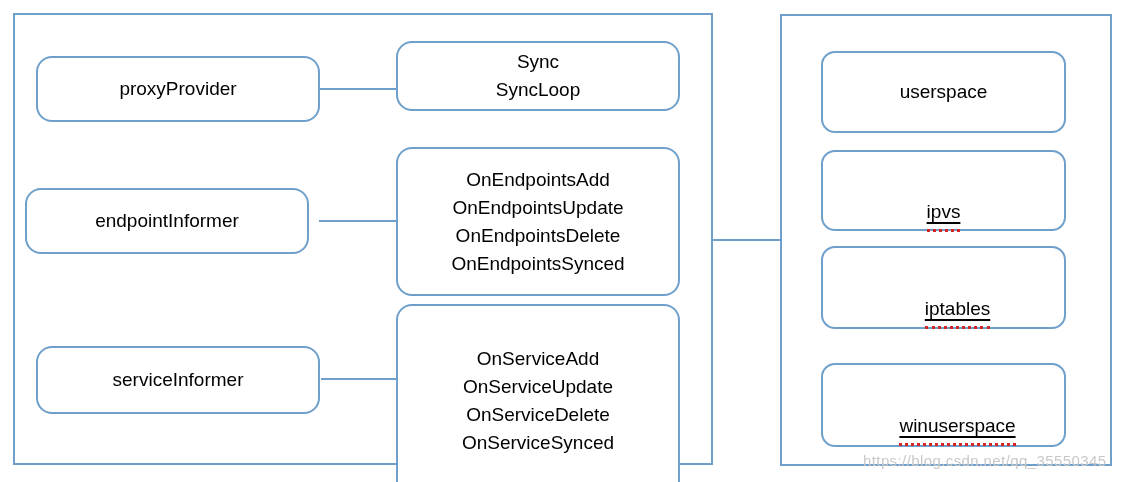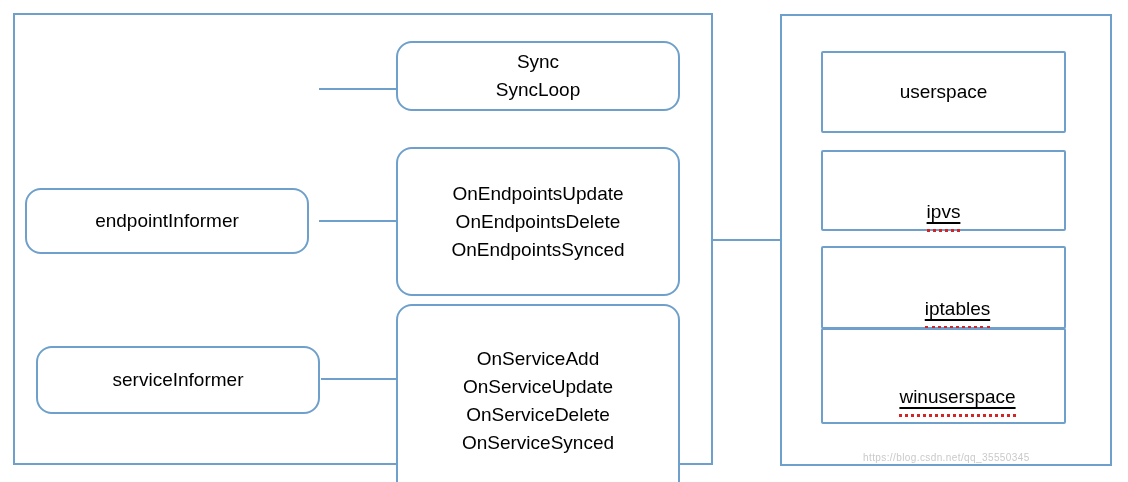--- a/index.html
+++ b/index.html
@@ -40,25 +40,25 @@
     color: #000000;
   }
 
   .node-proxy    { left: 36px;  top: 56px;  width: 284px; height: 66px; }
   .node-sync     { left: 396px; top: 41px;  width: 284px; height: 70px; }
   .node-endpoint { left: 25px;  top: 188px; width: 284px; height: 66px; }
   .node-onendp   { left: 396px; top: 147px; width: 284px; height: 149px; }
   .node-service  { left: 36px;  top: 346px; width: 284px; height: 68px; }
   .node-onsvc    { left: 396px; top: 304px; width: 284px; height: 193px; }
 
-  .node-right    { left: 821px; width: 245px; border-radius: 2px; }
+  .node-right    { left: 821px; width: 245px; border-radius: 14px; }
   .node-userspace    { top: 51px;  height: 82px; }
   .node-ipvs         { top: 150px; height: 81px; }
   .node-iptables     { top: 246px; height: 83px; padding-left: 28px; }
-  .node-winuserspace { top: 328px; height: 96px; padding-left: 28px; }
+  .node-winuserspace { top: 363px; height: 84px; padding-left: 28px; }
 
   
   .connector {
     position: absolute;
     height: 2px;
     background: #6fa0cb;
   }
   .conn-proxy    { left: 319px; top: 88px;  width: 79px; }
   .conn-endpoint { left: 319px; top: 220px; width: 79px; }
   .conn-service  { left: 321px; top: 378px; width: 77px; }
@@ -71,51 +71,55 @@
     text-underline-offset: 4px;
     border-bottom: 3px dotted #d32525;
     padding-bottom: 3px;
     margin-top: 48px;
   }
 
   .watermark {
     position: absolute;
     left: 863px;
     top: 452px;
-    font-size: 10px;
+    font-size: 15px;
     letter-spacing: 0.4px;
     color: #c9c9c9;
     z-index: 5;
     white-space: nowrap;
   }
 </style>
 </head>
 <body>
 
 <div class="canvas">
 
   <div class="panel panel-left"></div>
 
   <div class="panel panel-right"></div>
 
+  <div class="node node-proxy">
+    <span>proxyProvider</span>
+  </div>
 
   <div class="node node-endpoint">
     <span>endpointInformer</span>
   </div>
 
   <div class="node node-service">
     <span>serviceInformer</span>
   </div>
 
   <div class="node node-sync">
     <div>Sync</div>
     <div>SyncLoop</div>
   </div>
 
   <div class="node node-onendp">
+    <div>OnEndpointsAdd</div>
     <div>OnEndpointsUpdate</div>
     <div>OnEndpointsDelete</div>
     <div>OnEndpointsSynced</div>
   </div>
 
   <div class="node node-onsvc">
     <div>OnServiceAdd</div>
     <div>OnServiceUpdate</div>
     <div>OnServiceDelete</div>
     <div>OnServiceSynced</div>

